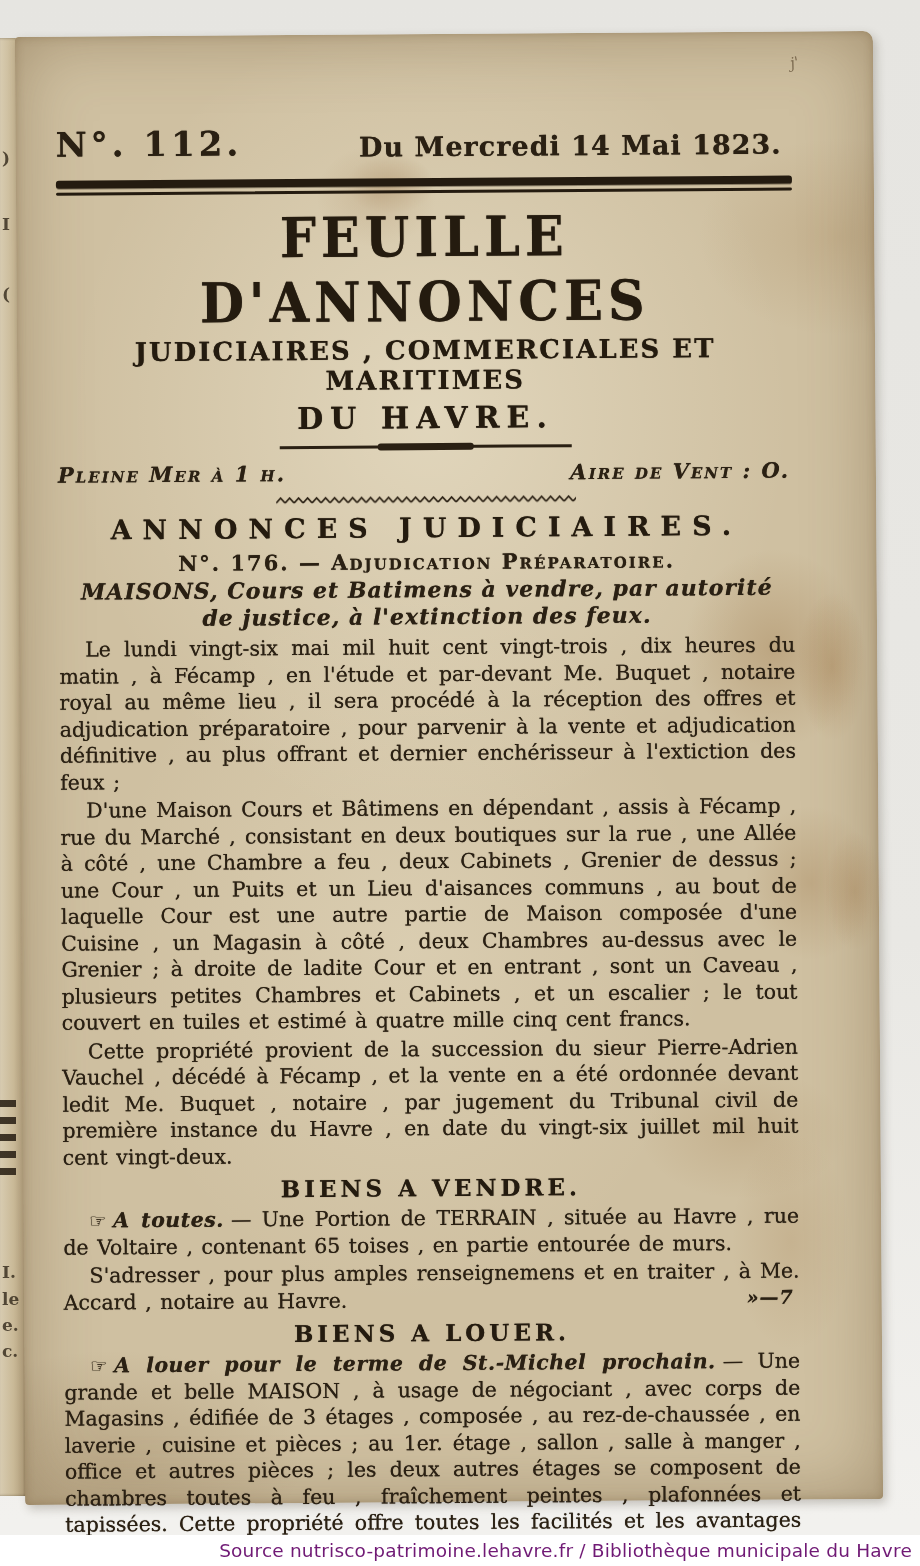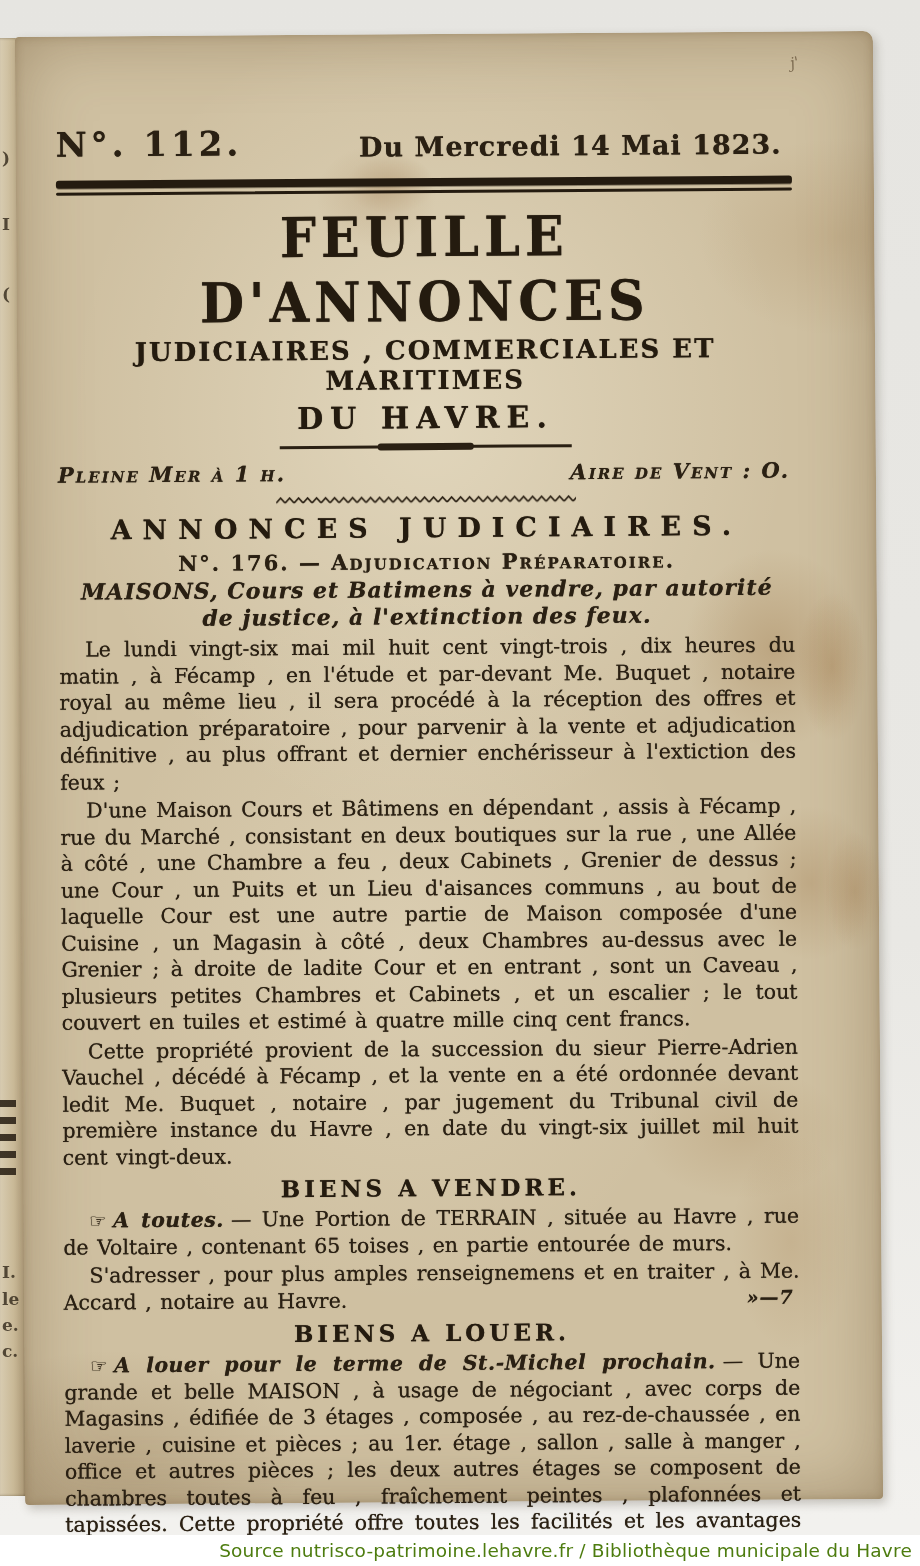--- a/index.html
+++ b/index.html
@@ -114,21 +114,21 @@
     color:rgba(70,52,28,.6);transform:rotate(-12deg);
   }
 
   
   .footer-bar{
     position:absolute;left:0;bottom:0;width:920px;height:31px;background:#ffffff;
     display:flex;align-items:center;justify-content:flex-end;
   }
   .footer-bar span{
     font-family:"DejaVu Sans","Liberation Sans",sans-serif;
-    font-size:18.5px;color:#4d7c0f;padding-right:8px;letter-spacing:.2px;
+    font-size:18.5px;color:#701a75;padding-right:8px;letter-spacing:.2px;
   }
 </style>
 </head>
 <body>
 
 <div class="stage">
 
   <div class="binding-strip">
     <span class="frag" style="top:110px">)</span>
     <span class="frag" style="top:176px">I</span>

